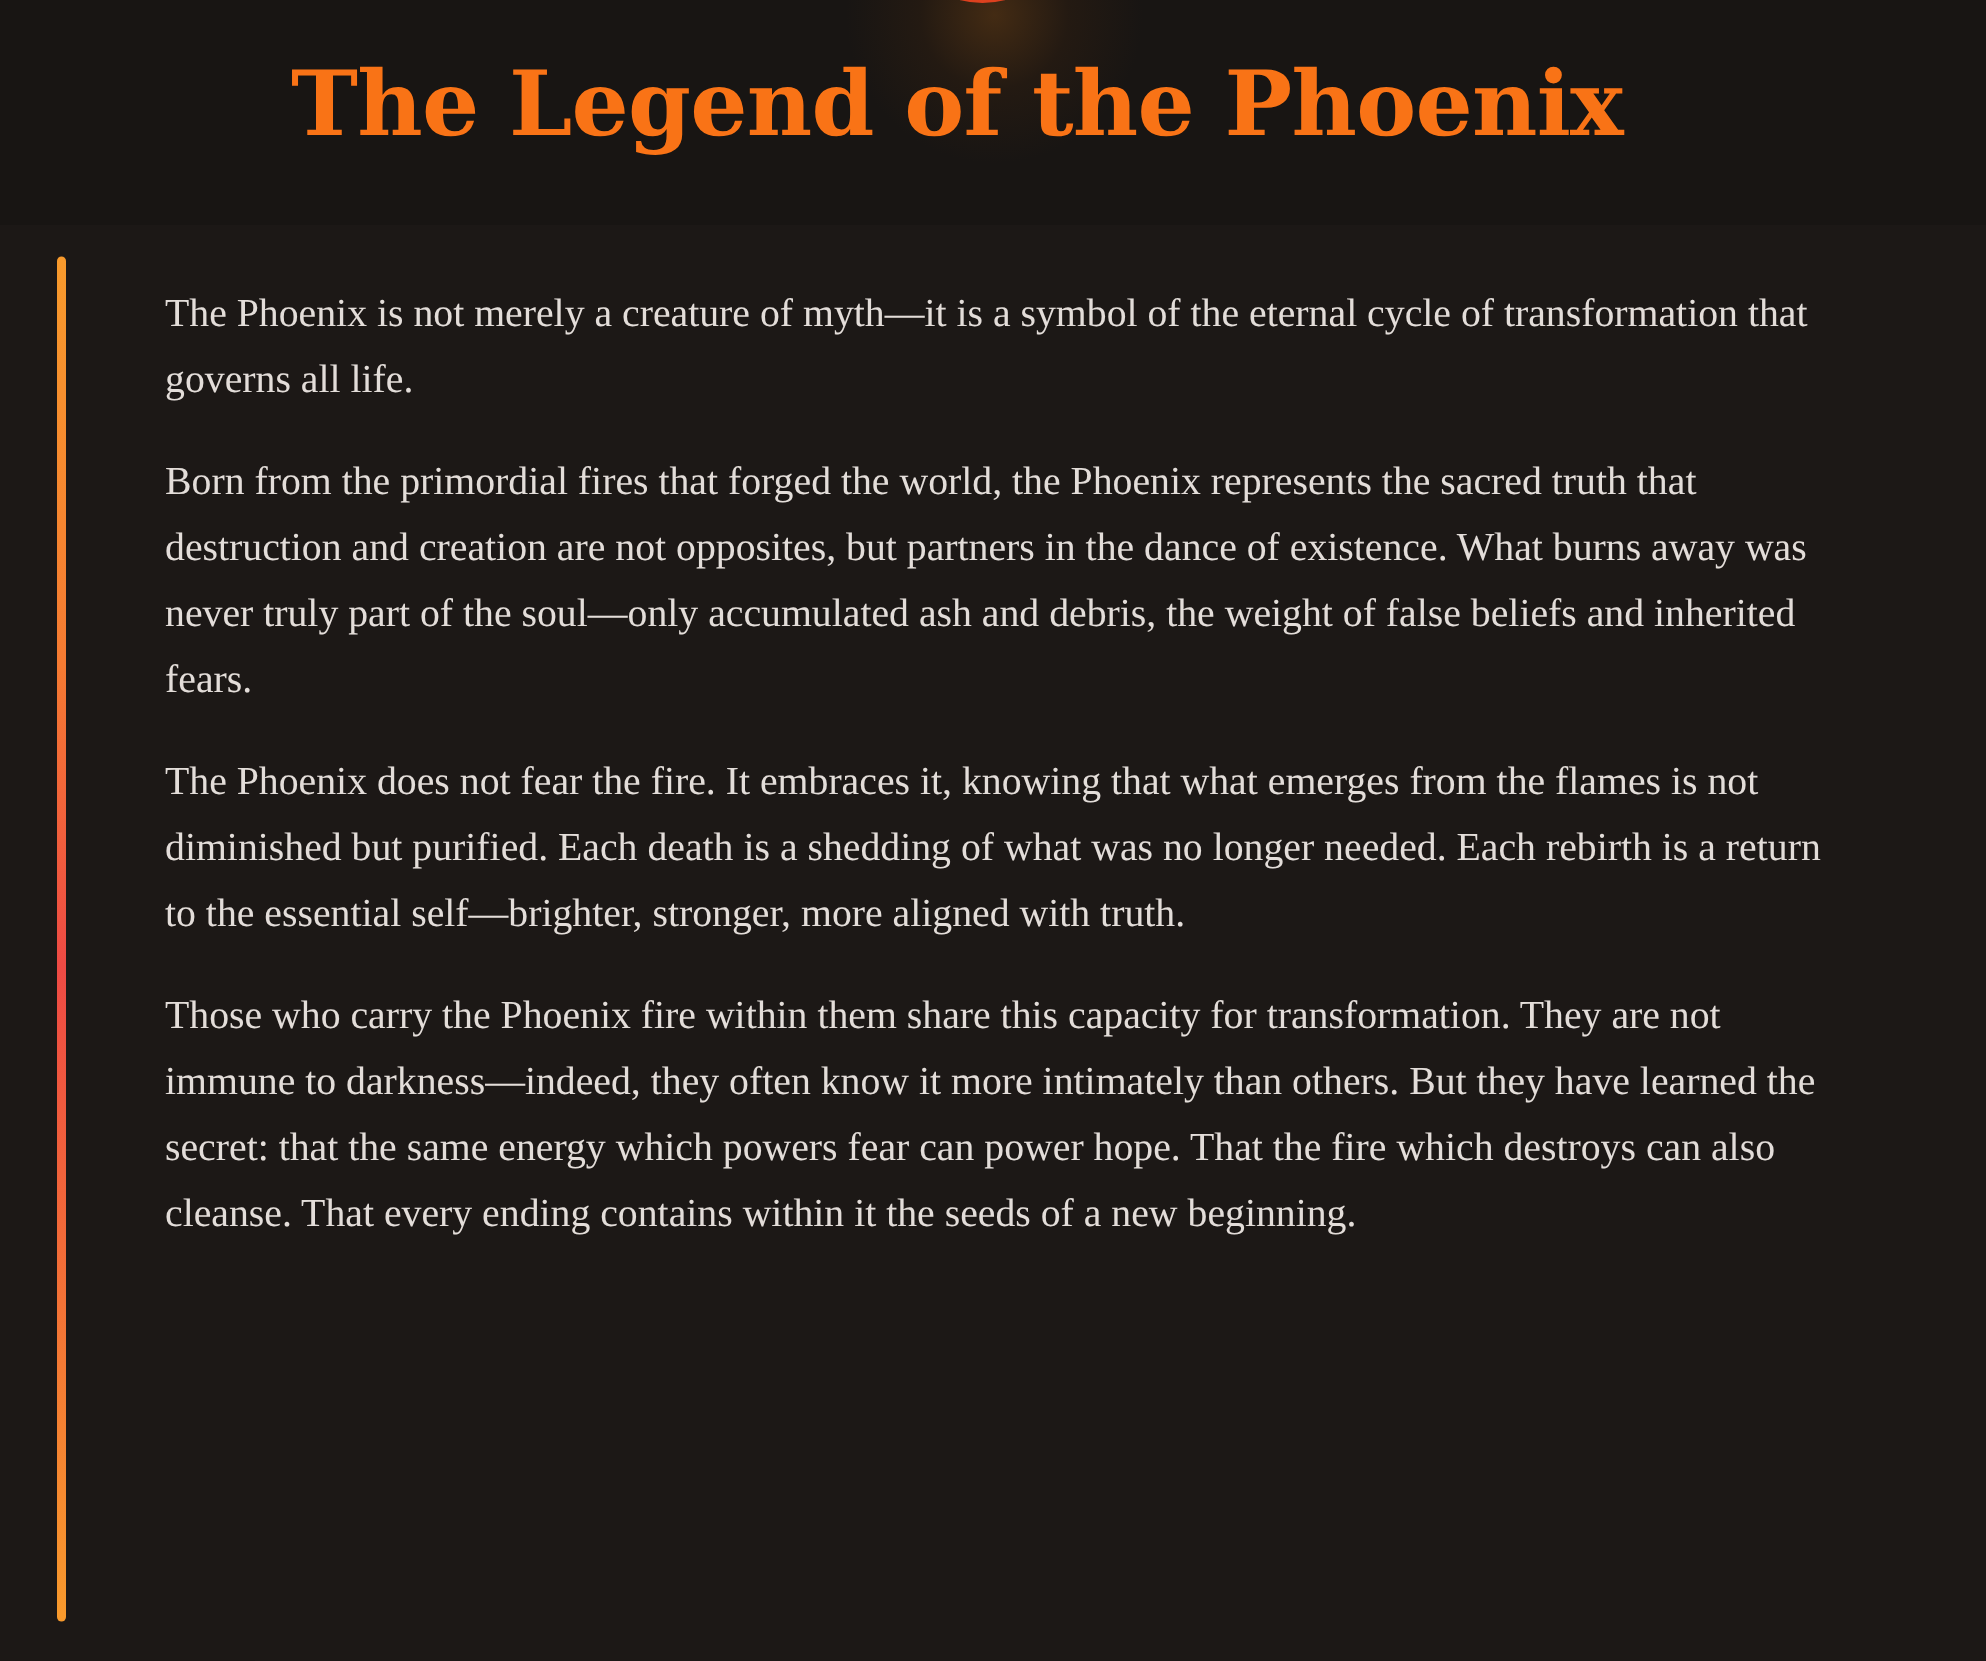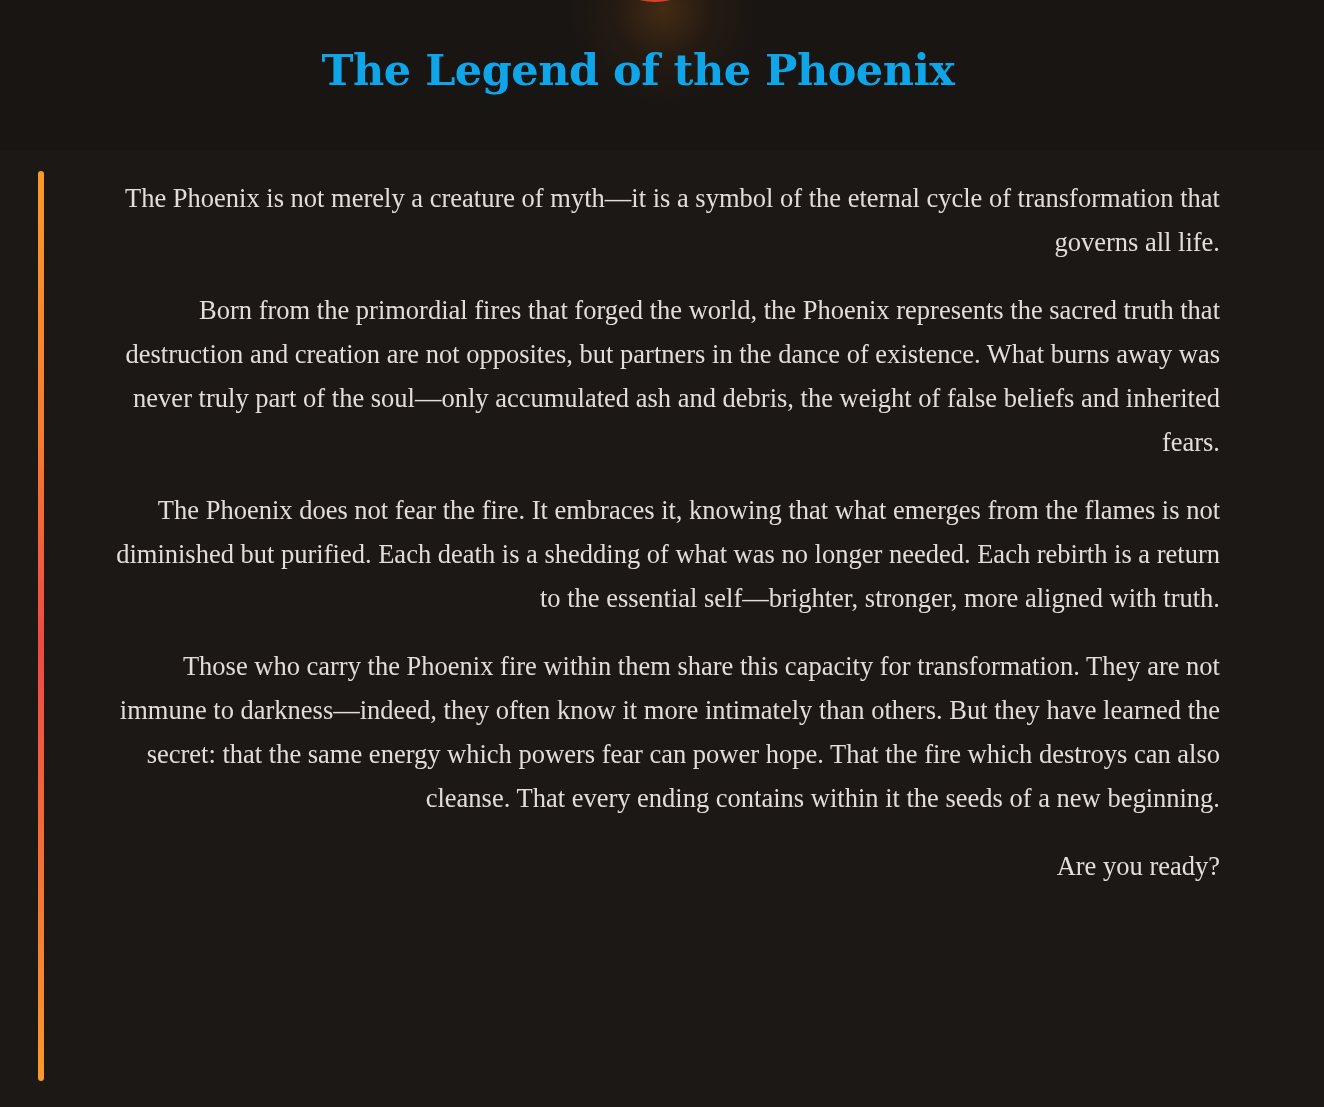--- a/index.html
+++ b/index.html
@@ -35,23 +35,23 @@
     }
     .page-title {
       position: absolute;
       top: 38px;
       left: 0;
       width: 1276px;
       text-align: center;
       margin: 0;
       font-family: "DejaVu Serif", "Liberation Serif", serif;
       font-weight: bold;
-      font-size: 43px;
+      font-size: 60px;
       line-height: 64px;
-      color: #0ea5e9;
+      color: #f97316;
       letter-spacing: -0.5px;
     }
     .legend-body {
       position: absolute;
       top: 150px;
       left: 0;
       width: 1324px;
       height: 957px;
       background: #1c1816;
     }
@@ -60,23 +60,22 @@
       left: 38px;
       top: 21px;
       width: 6px;
       height: 910px;
       border-radius: 3px;
       background: linear-gradient(to bottom, #f89a2c 0%, #f57a32 30%, #ee4a44 52%, #f26a38 72%, #f89a2c 100%);
     }
     .text-column {
       position: absolute;
       left: 110px;
-      top: 26px;
+      top: 36px;
       width: 1110px;
-      text-align: right;
     }
     .para {
       margin: 0 0 24px 0;
       font-family: "Liberation Serif", "DejaVu Serif", serif;
       font-size: 26.5px;
       line-height: 44px;
       color: #e3ddd9;
     }
   </style>
 </head>
@@ -87,15 +86,14 @@
 
 <h1 class="page-title">The Legend of the Phoenix</h1>
 
 <section class="legend-body">
   <div class="accent-bar"></div>
   <div class="text-column">
     <p class="para">The Phoenix is not merely a creature of myth—it is a symbol of the eternal cycle of transformation that governs all life.</p>
     <p class="para">Born from the primordial fires that forged the world, the Phoenix represents the sacred truth that destruction and creation are not opposites, but partners in the dance of existence. What burns away was never truly part of the soul—only accumulated ash and debris, the weight of false beliefs and inherited fears.</p>
     <p class="para">The Phoenix does not fear the fire. It embraces it, knowing that what emerges from the flames is not diminished but purified. Each death is a shedding of what was no longer needed. Each rebirth is a return to the essential self—brighter, stronger, more aligned with truth.</p>
     <p class="para">Those who carry the Phoenix fire within them share this capacity for transformation. They are not immune to darkness—indeed, they often know it more intimately than others. But they have learned the secret: that the same energy which powers fear can power hope. That the fire which destroys can also cleanse. That every ending contains within it the seeds of a new beginning.</p>
-    <p class="para">Are you ready?</p>
   </div>
 </section>
 
 </body></html>

